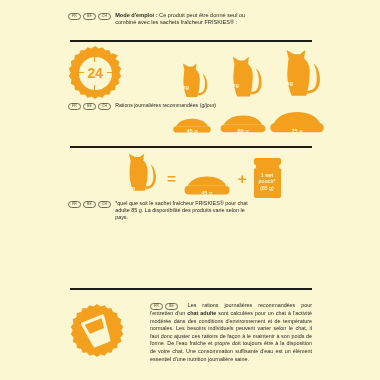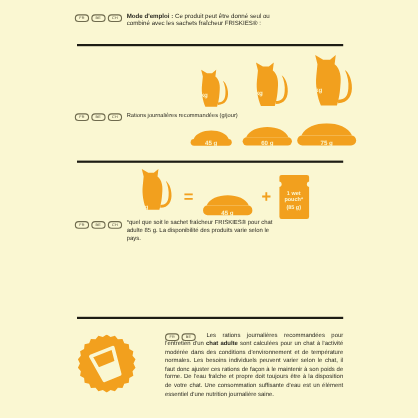--- a/index.html
+++ b/index.html
@@ -152,20 +152,33 @@
         <span class="tag">CH</span>
       </span>
       <span class="txt para"><b>Mode d'emploi :</b><span> Ce produit peut être donné seul ou combiné avec les sachets fraîcheur FRISKIES® :</span></span>
     </div>
   </div>
 
   <div class="rule1 divider"></div>
 
   <div class="sec2">
 
+    <div class="badge">
+      <div class="cog"></div>
+      <div class="hole"></div>
+      <div class="ring"></div>
+      <div class="arrowhead"></div>
+      <div class="ticks">
+        <span class="t-top"></span>
+          <span class="t-bot"></span>
+        <span class="t-left"></span>
+          <span class="t-right"></span>
+      </div>
+      <div class="num">24</div>
+    </div>
 
     <div class="cats">
 
       <div class="catcol" style="left:0px;">
         <svg class="cat-svg" width="38" height="38" viewBox="0 0 100 100">
           <path fill="#F2A01E" d="M30 20 L26 4 L40 12 L52 12 L62 4 L60 20 C70 28 72 42 70 58 C69 74 66 86 64 92 L36 92 C30 78 26 58 28 40 Z"></path>
           <path fill="#F2A01E" d="M66 88 C84 88 92 74 90 56 C89 44 84 34 78 30 C83 40 85 52 84 62 C83 76 78 82 66 82 Z"></path>
         </svg>
         <span class="catkg" style="left:5px;bottom:10px;">3 kg</span>
       </div>

